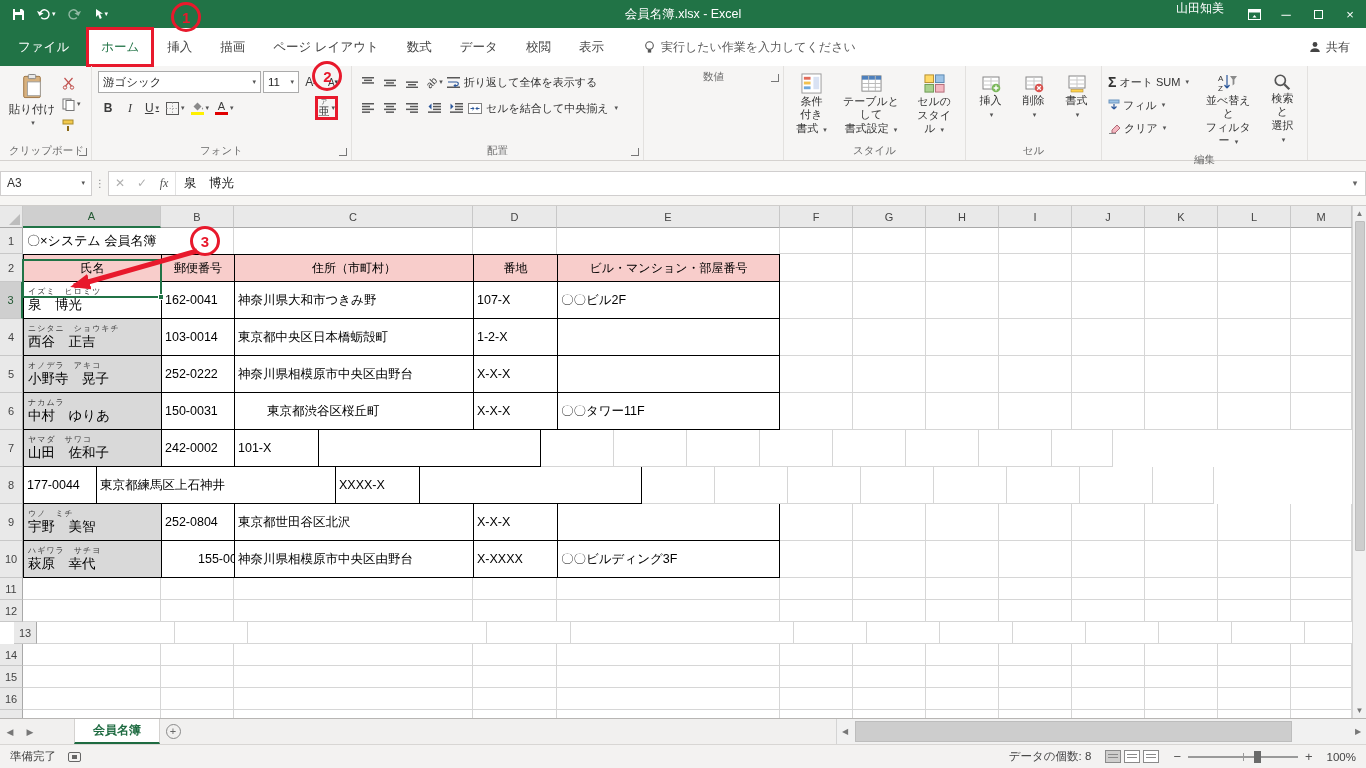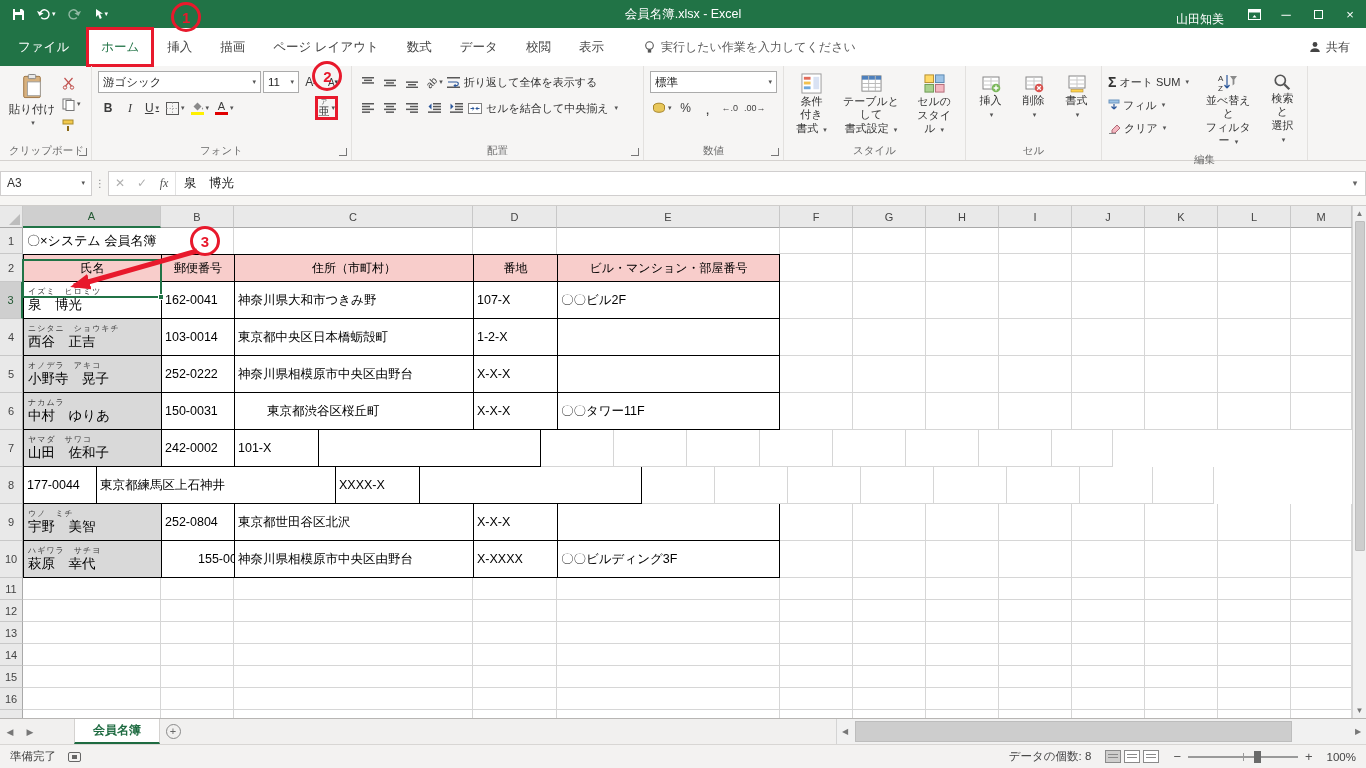--- a/index.html
+++ b/index.html
@@ -7,21 +7,21 @@
 body{font-family:"Liberation Sans","DejaVu Sans",sans-serif;font-size:12px;color:#333;background:#fff}
 .app{position:relative;width:1366px;height:768px;display:flex;flex-direction:column}
 
 
 .titlebar{height:28px;background:#217346;color:#fff;display:flex;align-items:center;flex:0 0 auto;position:relative}
 .qat{display:flex;align-items:center;gap:3px;padding-left:8px}
 .qbtn{display:inline-flex;align-items:center;height:22px;padding:0 4px;color:#fff}
 .qbtn.dim{opacity:.5}
 .qbtn .caret{font-size:7px;margin-left:1px;color:#fff}
 .tb-title{position:absolute;left:0;right:0;text-align:center;font-size:12.5px;pointer-events:none}
-.tb-right{margin-left:auto;display:flex;align-items:flex-end;height:100%}
+.tb-right{margin-left:auto;display:flex;align-items:flex-start;height:100%}
 .tb-user{font-size:12px;margin-right:14px}
 .tb-ctl{width:32px;height:100%;display:flex;align-items:center;justify-content:center;font-size:13px}
 .maxbox{width:9px;height:9px;border:1px solid #fff;display:inline-block}
 
 
 .tabbar{height:38px;background:#fff;display:flex;align-items:stretch;flex:0 0 auto}
 .tab-file{background:#217346;color:#fff;padding:0 18px;display:flex;align-items:center;font-size:12.5px}
 .tab{display:flex;align-items:center;padding:0 14px;color:#444;font-size:12.5px;position:relative}
 .tab.active{color:#217346;background:#fff}
 .red-box{outline:3px solid #E8192C;outline-offset:-2px}
@@ -424,43 +424,20 @@
               </svg>
               <span>セルを結合して中央揃え</span>
               <span class="caret">▾</span>
             </span>
         </div>
       </div>
       <div class="rg-label"><span>配置</span><span class="dlg"></span></div>
     </div>
 
     <div class="rgroup" style="width:140px">
-      <div class="rg-content col">
-        <div class="combo">
-            <span>標準</span>
-            <span class="caret">▾</span>
-          </div>
-        <div class="frow">
-          <span class="sbtn">
-              <svg width="14" height="12" viewBox="0 0 14 12">
-                <ellipse cx="7" cy="4" rx="5.5" ry="2.8" fill="#E8C75A" stroke="#A8862B"></ellipse>
-                <path d="M1.5 4 v3.5 a5.5 2.8 0 0 0 11 0 V4" fill="#E8C75A" stroke="#A8862B"></path>
-              </svg>
-              <span class="caret">▾</span>
-            </span>
-          <span class="sbtn">%</span>
-          <span class="sbtn" style="font-size:15px">,</span>
-          <span class="sbtn">
-              <span class="dec-txt">←.0</span>
-            </span>
-          <span class="sbtn">
-              <span class="dec-txt">.00→</span>
-            </span>
-        </div>
-      </div>
       <div class="rg-label"><span>数値</span><span class="dlg"></span></div>
     </div>
 
     <div class="rgroup" style="width:182px">
       <div class="rg-content">
         <div class="stackbtn">
           <svg width="21" height="21" viewBox="0 0 22 22">
               <rect x="1" y="1" width="20" height="20" fill="#fff" stroke="#999"></rect>
               <rect x="3" y="4" width="7" height="3" fill="#E26B5A"></rect>
               <rect x="3" y="9" width="7" height="3" fill="#F2C14E"></rect>
@@ -822,21 +799,21 @@
           <div class="cell gl" style="width: 223px;"></div>
           <div class="cell gl" style="width: 73px;"></div>
           <div class="cell gl" style="width: 73px;"></div>
           <div class="cell gl" style="width: 73px;"></div>
           <div class="cell gl" style="width: 73px;"></div>
           <div class="cell gl" style="width: 73px;"></div>
           <div class="cell gl" style="width: 73px;"></div>
           <div class="cell gl" style="width: 73px;"></div>
           <div class="cell gl" style="width: 61px;"></div>
         </div>
-        <div class="grow" style="height: 22px;">
+        <div class="grow" style="height: 22px; justify-content: flex-end;">
           <div class="gut">13</div>
           <div class="cell gl" style="width: 138px;"></div>
           <div class="cell gl" style="width: 73px;"></div>
           <div class="cell gl" style="width: 239px;"></div>
           <div class="cell gl" style="width: 84px;"></div>
           <div class="cell gl" style="width: 223px;"></div>
           <div class="cell gl" style="width: 73px;"></div>
           <div class="cell gl" style="width: 73px;"></div>
           <div class="cell gl" style="width: 73px;"></div>
           <div class="cell gl" style="width: 73px;"></div>

